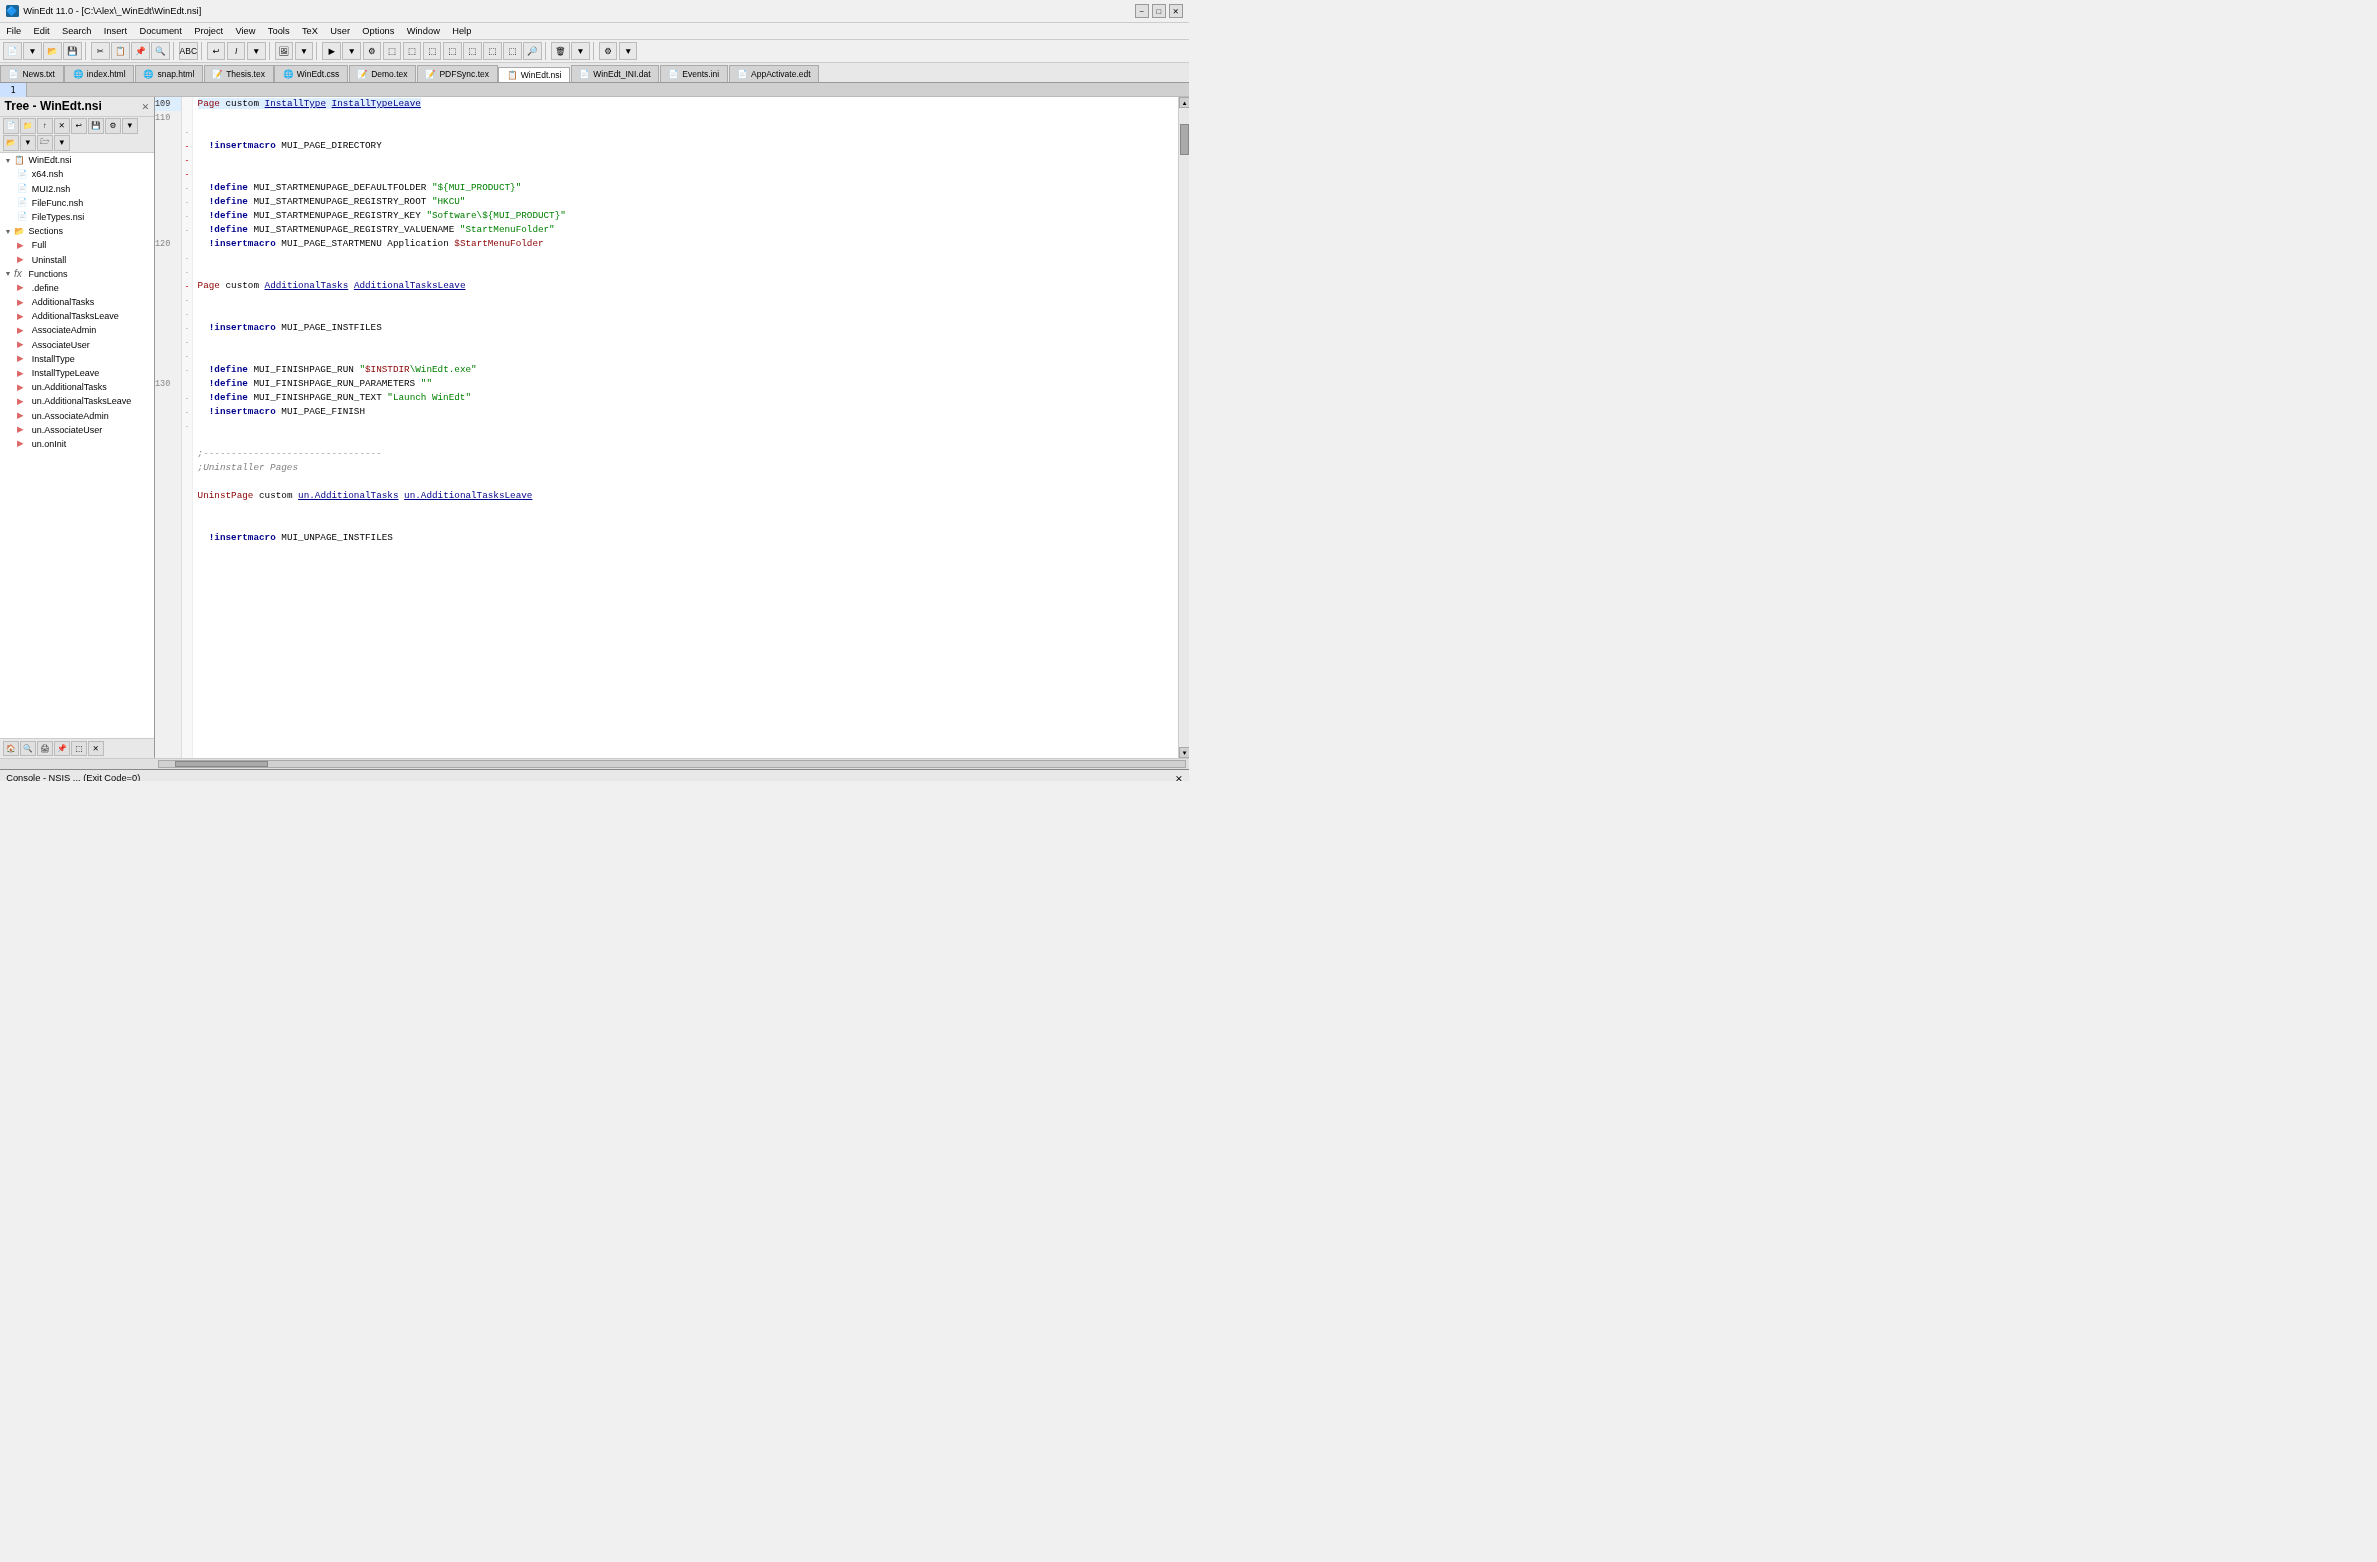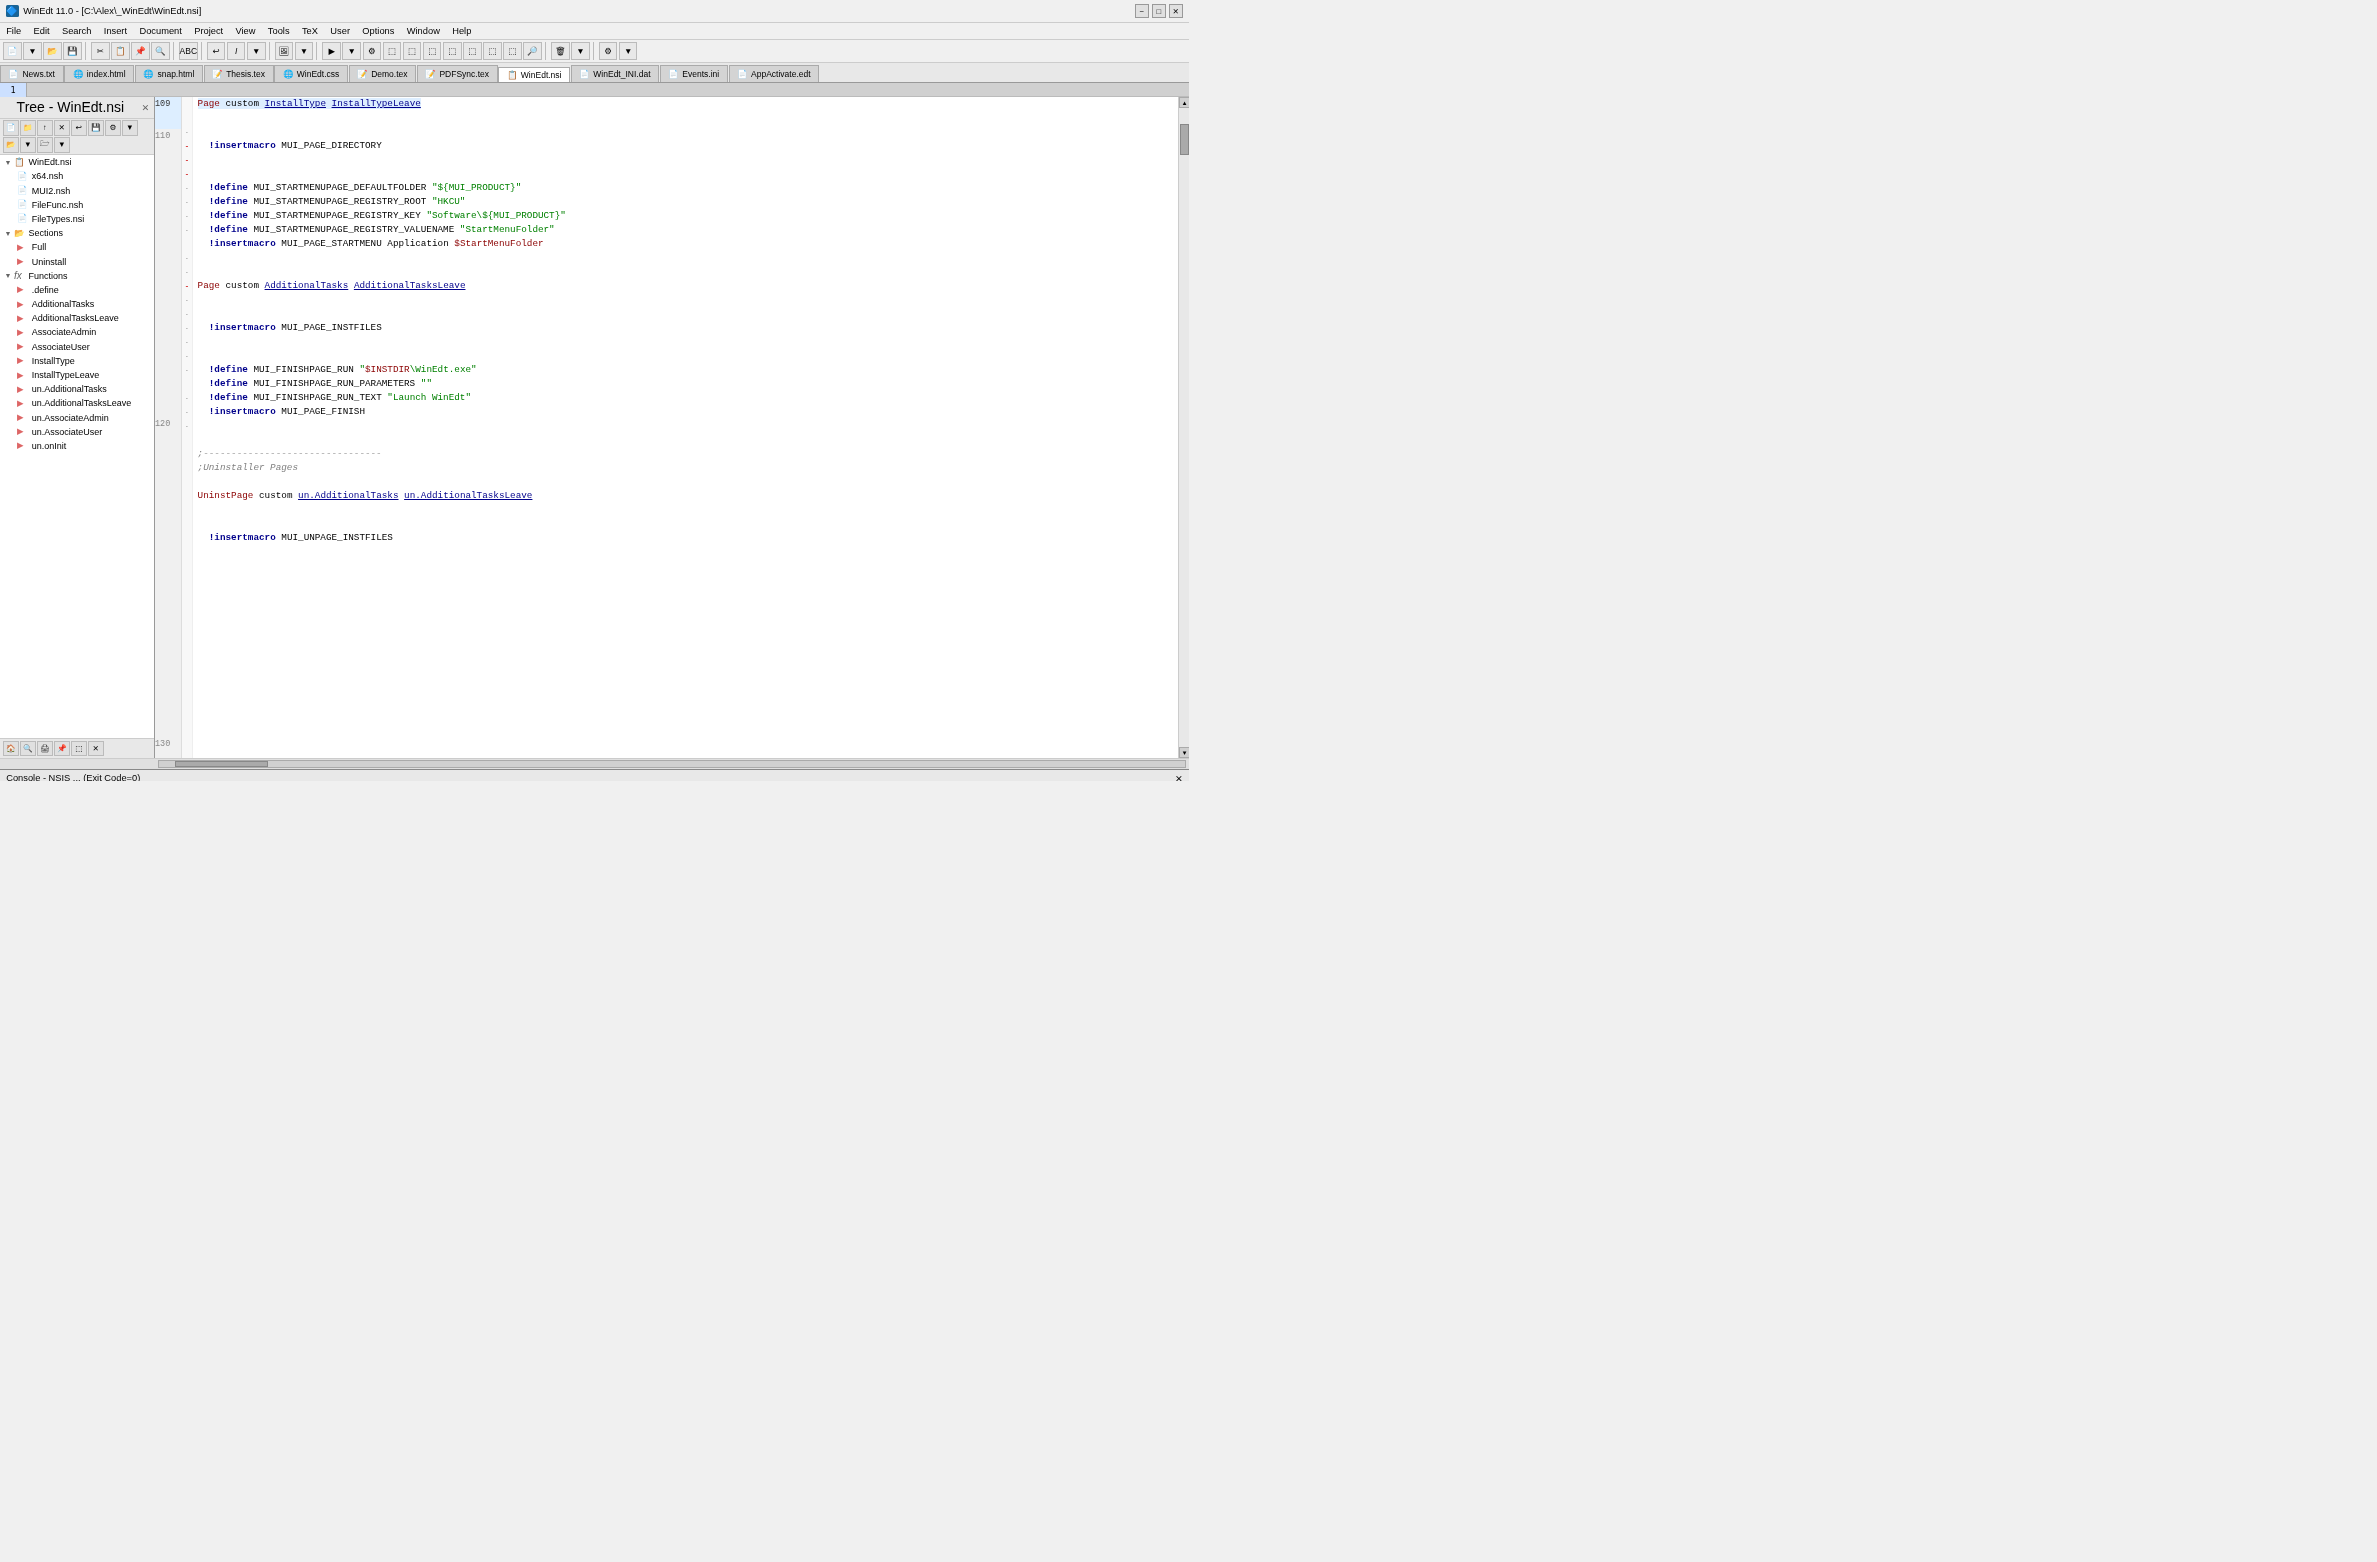--- a/index.html
+++ b/index.html
@@ -25,36 +25,36 @@
     #tab-bar { background: #e8e8e8; height: 20px; display: flex; align-items: flex-end; border-bottom: 1.5px solid #999; overflow: hidden; }
     .tab { height: 17px; padding: 1.5px 7.7px; border: 0.8px solid #aaa; border-bottom: none; cursor: pointer; font-size: 8.5px; background: #d4d4d4; display: flex; align-items: center; gap: 3.1px; white-space: nowrap; margin-right: 0.8px; }
     .tab.active { background: #fff; border-bottom: 1.5px solid #fff; margin-bottom: -1.5px; z-index: 1; }
 
     
     #main { display: flex; height: calc(781px - 23px - 17px - 23px - 20px - 20px - 17px); }
 
     
     #tree-panel { width: 155px; border-right: 1.5px solid #999; background: #fff; display: flex; flex-direction: column; overflow: hidden; flex-shrink: 0; }
     #tree-header { background: #e8e8e8; padding: 2.3px 4.6px; display: flex; align-items: center; justify-content: space-between; border-bottom: 0.8px solid #ccc; }
-    #tree-header-title { font-size: 14px; font-weight: normal; margin-left: 12px; }
+    #tree-header-title { font-size: 12px; font-weight: bold; }
     #tree-close { cursor: pointer; font-size: 9.3px; color: #666; }
     #tree-toolbar { background: #e8e8e8; padding: 1.5px 3.1px; display: flex; align-items: center; gap: 1.5px; border-bottom: 0.8px solid #ccc; flex-wrap: wrap; }
     .tree-btn { width: 15.5px; height: 15.5px; background: #e0e0e0; border: 0.8px solid #bbb; cursor: pointer; display: flex; align-items: center; justify-content: center; font-size: 7.7px; }
     #tree-content { flex: 1; overflow-y: auto; overflow-x: hidden; font-size: 9px; }
     .tree-item { padding: 0.8px 0; cursor: pointer; white-space: nowrap; }
     .tree-row { display: flex; align-items: center; padding: 0.8px 1.5px; }
     .tree-indent { display: inline-block; }
     .tree-arrow { display: inline-block; width: 9.3px; font-size: 7px; color: #666; }
     .tree-icon { display: inline-block; width: 12.4px; height: 11px; margin-right: 2.3px; font-size: 8.5px; }
     .tree-label { font-size: 9px; }
 
     
     #editor-container { flex: 1; display: flex; background: #fff; overflow: hidden; position: relative; }
     #line-gutter { width: 27px; background: #f0f0f0; border-right: 0.8px solid #ddd; overflow: hidden; padding-top: 0; }
-    .line-num { height: 32px; line-height: 14px; text-align: center; padding-right: 15px; font-size: 8.5px; color: #888; font-family: 'Courier New', monospace; }
+    .line-num { height: 14px; line-height: 14px; text-align: center; padding-right: 15px; font-size: 8.5px; color: #888; font-family: 'Courier New', monospace; }
     .line-num.highlighted { background: #ddeeff; color: #333; }
     #diff-gutter { width: 11px; background: #f8f8f8; border-right: 0.8px solid #eee; overflow: hidden; }
     .diff-mark { height: 14px; line-height: 14px; text-align: center; font-size: 8.5px; color: #888; }
     .diff-mark.minus { color: #c00; }
     #code-area { flex: 1; overflow: auto; padding: 0; }
     #code-content { font-family: 'Courier New', monospace; font-size: 9.3px; line-height: 14px; padding: 0 4.6px; white-space: pre; min-width: 620px; }
 
     
     .kw { color: #00008b; font-weight: bold; }
     .kw2 { color: #8b0000; font-weight: normal; }

